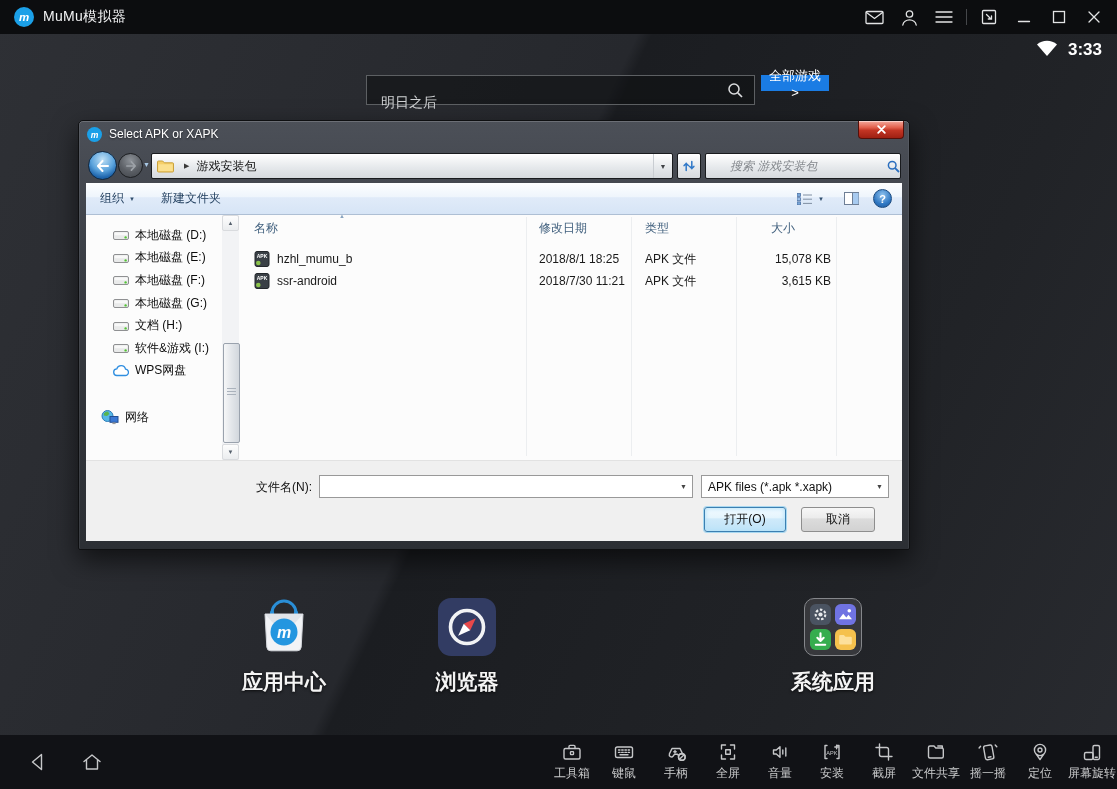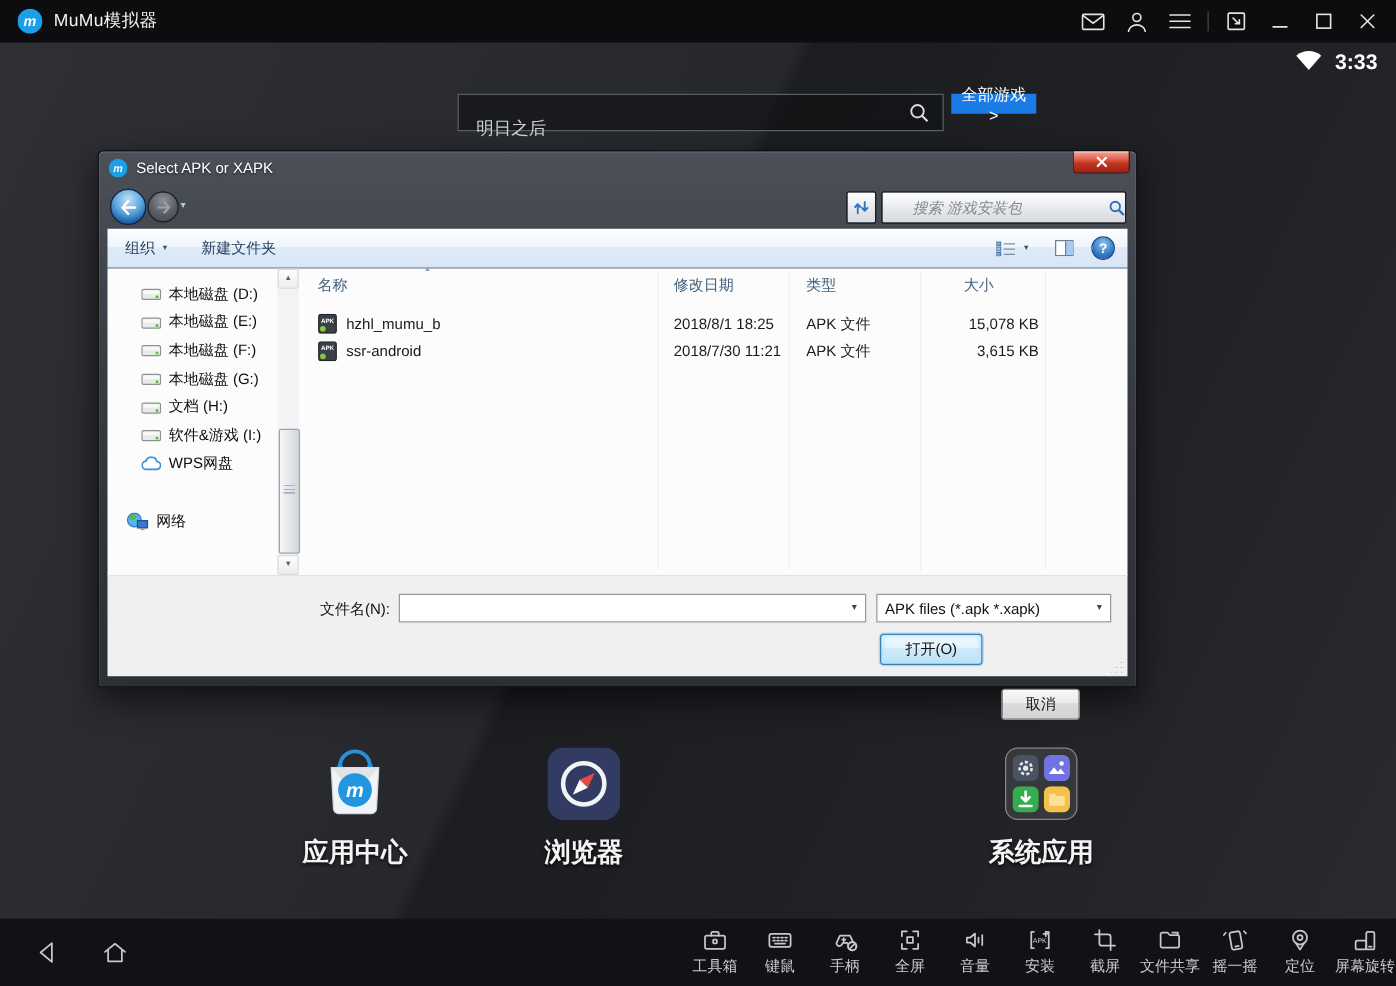--- a/index.html
+++ b/index.html
@@ -84,21 +84,21 @@
   .fn-label{position:absolute;left:160px;top:18px;width:66px;text-align:right;}
   .combo{position:absolute;height:23px;background:#fff;border:1px solid #999;display:flex;align-items:center;box-sizing:border-box;}
   .combo .dd{margin-left:auto;width:17px;text-align:center;font-size:7px;color:#444;cursor:pointer;}
   .fn-combo{left:233px;top:14px;width:374px;}
   .fn-combo input{flex:1;border:none;outline:none;font-size:12px;padding-left:5px;font-family:inherit;background:transparent;}
   .filter-combo{left:615px;top:14px;width:188px;cursor:pointer;}
   .filter-combo span{padding-left:6px;}
   .btn{position:absolute;top:46px;height:25px;font-size:12px;color:#111;border-radius:3px;display:flex;align-items:center;justify-content:center;cursor:pointer;font-family:inherit;
     background:linear-gradient(#f7f7f7,#ebebeb 45%,#dcdcdc 46%,#d2d2d2);border:1px solid #8e8e8e;box-sizing:border-box;}
   .btn-open{left:618px;width:82px;border:1px solid #3c7fb1;box-shadow:0 0 0 1px #a8d8f0, inset 0 0 4px 1px #b7e3f9;background:linear-gradient(#f4fbff,#e3f4fd 45%,#cfeafa 46%,#bfe3f8);}
-  .btn-cancel{left:715px;width:63px;margin-top:44px;}
+  .btn-cancel{left:715px;width:74px;}
   .grip{position:absolute;right:3px;bottom:3px;width:10px;height:10px;
     background:radial-gradient(circle 1px at 8px 2px,#9a9a9a 55%,transparent 60%),radial-gradient(circle 1px at 8px 6px,#9a9a9a 55%,transparent 60%),radial-gradient(circle 1px at 4px 6px,#9a9a9a 55%,transparent 60%),radial-gradient(circle 1px at 8px 10px,#9a9a9a 55%,transparent 60%),radial-gradient(circle 1px at 4px 10px,#9a9a9a 55%,transparent 60%),radial-gradient(circle 1px at 0px 10px,#9a9a9a 55%,transparent 60%);}
   
   .desk-item{position:absolute;top:598px;width:120px;display:flex;flex-direction:column;align-items:center;cursor:pointer;}
   .desk-item .dlabel{margin-top:12px;color:#f4f4f4;font-size:21px;text-shadow:0 1px 3px rgba(0,0,0,.8);white-space:nowrap;font-weight:bold;}
   .sysfolder{width:58px;height:58px;border-radius:10px;background:#37383c;border:1px solid #85878b;box-sizing:border-box;display:grid;grid-template-columns:21px 21px;grid-template-rows:21px 21px;gap:4px;padding:5px;}
   
   .dock{position:absolute;left:0;bottom:0;width:100%;height:54px;background:#111216;}
   .dock-nav{position:absolute;top:15px;width:24px;height:24px;display:flex;align-items:center;justify-content:center;cursor:pointer;}
   .dock-items{position:absolute;left:546px;top:0;height:54px;display:flex;}
@@ -204,20 +204,31 @@
             <path d="M6.5 1 L2 6 l4.5 5 M2.5 6 H12" stroke="#fff" stroke-width="2" fill="none" stroke-linecap="round" stroke-linejoin="round"></path>
           </svg>
       </span>
       <span class="navbtn fwdbtn">
         <svg width="12" height="10" viewBox="0 0 14 12">
             <path d="M7.5 1 L12 6 l-4.5 5 M11.5 6 H2" stroke="#9da2a8" stroke-width="2" fill="none" stroke-linecap="round" stroke-linejoin="round"></path>
           </svg>
       </span>
       <span class="navdd">▼</span>
 
+      <div class="addrbar lightfield">
+        <span style="margin-left:5px;display:flex;">
+          <svg width="17" height="13" viewBox="0 0 17 13">
+              <path d="M.5 2 a1 1 0 0 1 1-1 h4.2 l1.6 1.8 h8.2 a1 1 0 0 1 1 1 v7.2 a1 1 0 0 1-1 1 H1.5 a1 1 0 0 1-1-1 z" fill="#f6cf68" stroke="#c9a23d"></path>
+              <path d="M1.3 4.3 h14.4 v6.8 H1.3 z" fill="#fbe08e"></path>
+            </svg>
+        </span>
+        <span class="crumbarrow">▶</span>
+        <span class="crumbtxt">游戏安装包</span>
+        <span class="addr-dd">▼</span>
+      </div>
 
       <span class="refreshbtn lightfield">
         <svg width="14" height="14" viewBox="0 0 14 14">
             <g stroke="#2f78c8" stroke-width="1.5" fill="none" stroke-linecap="round" stroke-linejoin="round">
               <path d="M4.2 11.5 V4.6 M4.2 4.4 L2.1 6.6 M4.2 4.4 l2.1 2.2"></path>
               <path d="M9.8 2.5 v6.9 M9.8 9.6 L7.7 7.4 M9.8 9.6 l2.1-2.2"></path>
             </g>
           </svg>
       </span>
 

